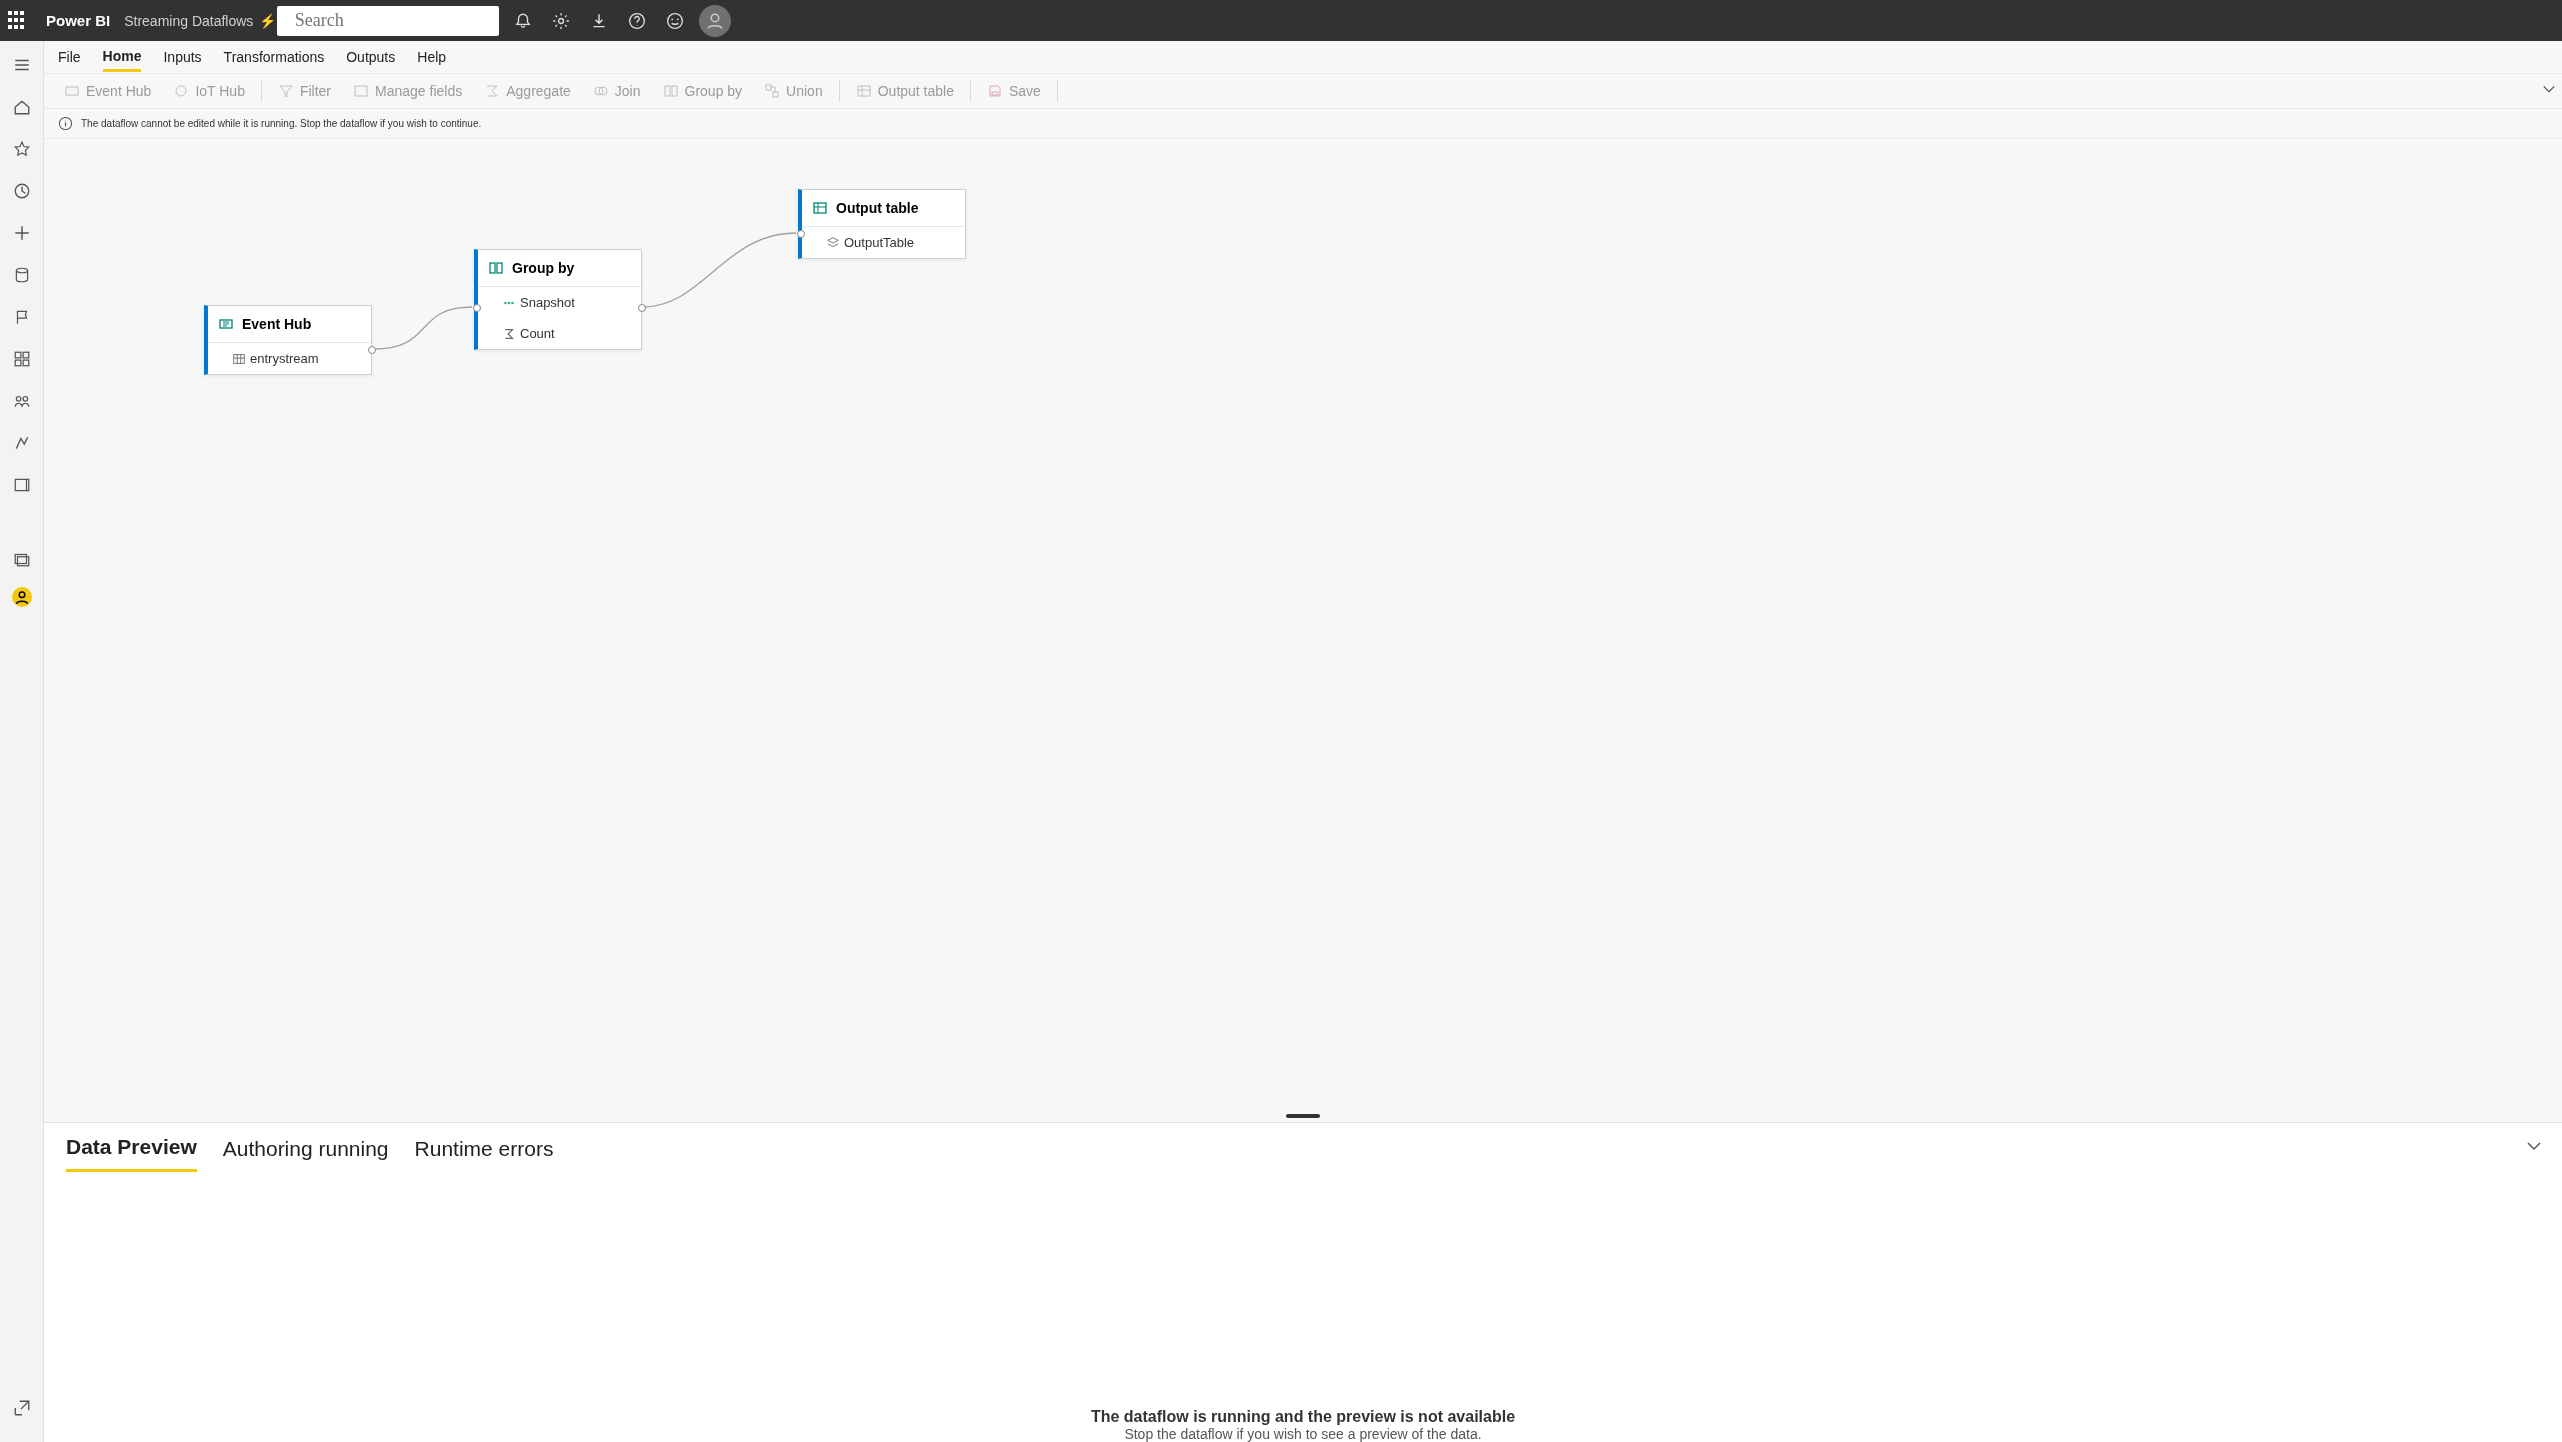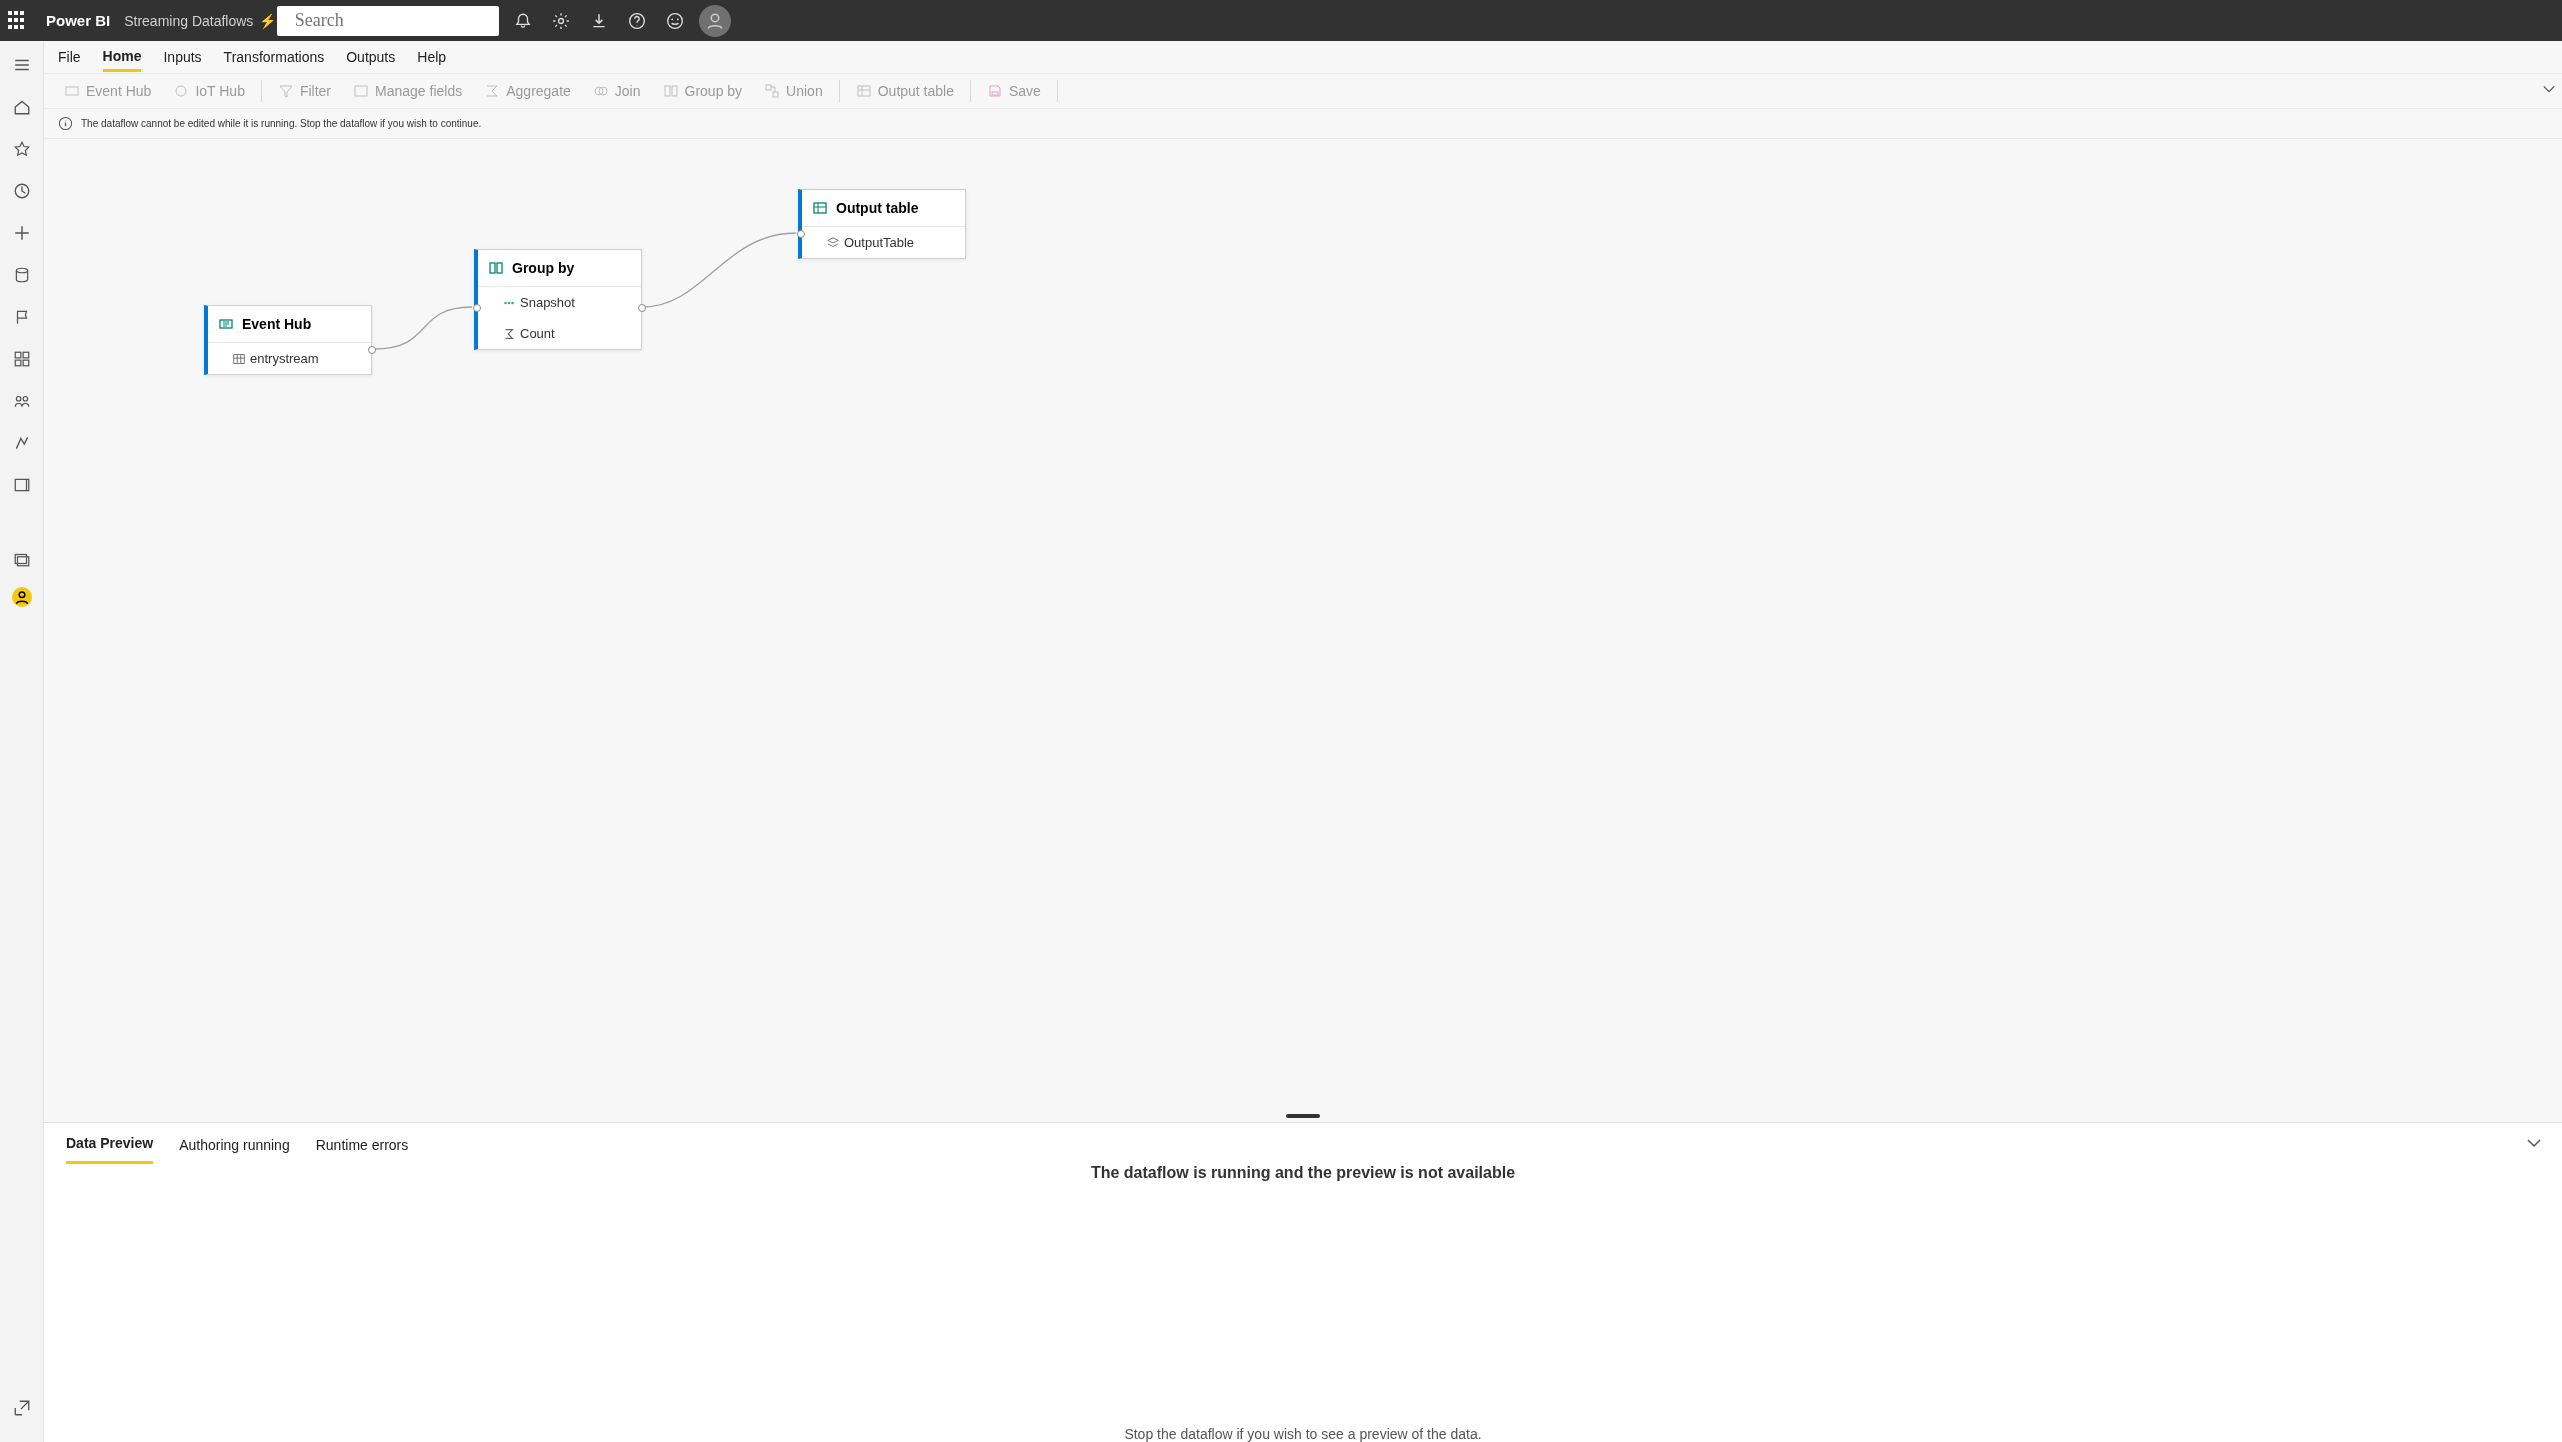--- a/index.html
+++ b/index.html
@@ -51,25 +51,25 @@
   
   .port { position:absolute; width:8px; height:8px; border-radius:50%; background:#fff; border:1px solid #888; }
   
   svg.connector { position:absolute; top:0; left:0; width:100%; height:100%; pointer-events:none;}
   svg.connector path { stroke:#a0a0a0; stroke-width:1.3; fill:none;}
   
   .splitter { height: 8px; display:flex; justify-content:center; align-items:flex-start; cursor:row-resize;}
   .splitter .grip { width:34px; height:4px; background:#323232; border-radius:2px;}
   
   .bottom-panel { height: 320px; background:#fff; border-top:1px solid #e1e1e1; display:flex; flex-direction:column;}
-  .bottom-tabs { display:flex; align-items:center; padding: 12px 22px 0 22px; gap: 26px; font-size:14px; position:relative;}
+  .bottom-tabs { display:flex; align-items:center; padding: 12px 22px 0 22px; gap: 26px; font-size:21px; position:relative;}
   .bottom-tabs .btab { cursor:pointer; padding-bottom:10px; color:#222;}
   .bottom-tabs .btab.active { font-weight:600; border-bottom: 3px solid #f2c811;}
   .bottom-tabs .collapse { position:absolute; right:20px; top:12px; cursor:pointer;}
-  .bottom-content { flex:1; display:flex; flex-direction:column; align-items:center; justify-content:space-between; color:#333;}
+  .bottom-content { flex:1; display:flex; flex-direction:column; align-items:center; justify-content:flex-end; color:#333;}
   .bottom-content .msg-title { font-size:16px; font-weight:600;}
   .bottom-content .msg-sub { font-size:14px; color:#555;}
 </style>
 </head>
 <body>
 
 <div class="topbar">
   <div class="waffle">
     <span></span>
       <span></span>

